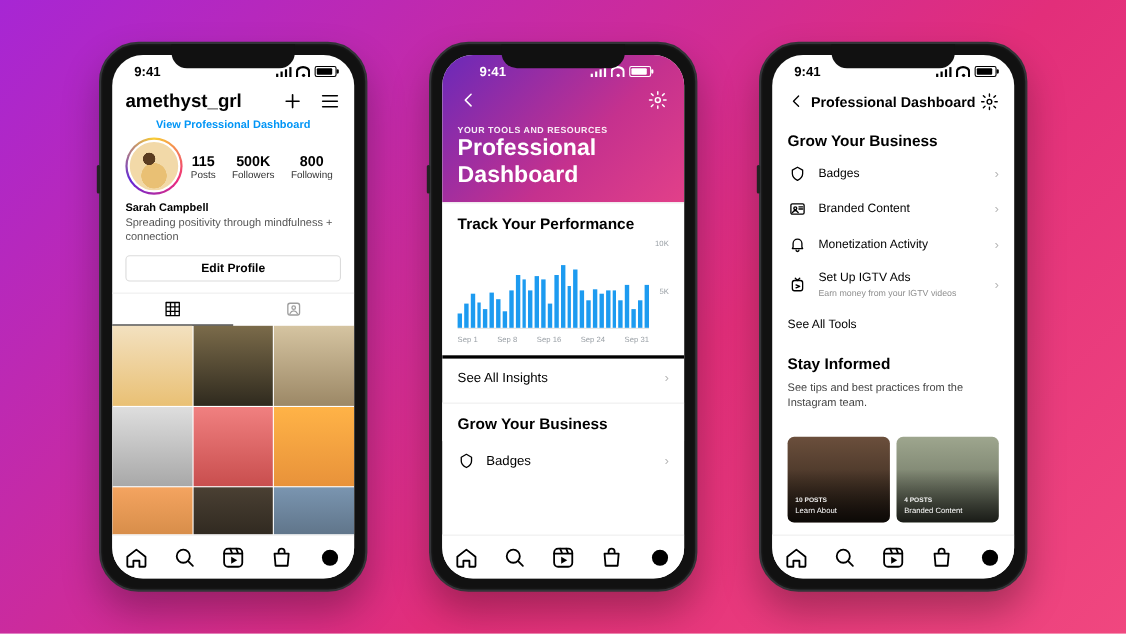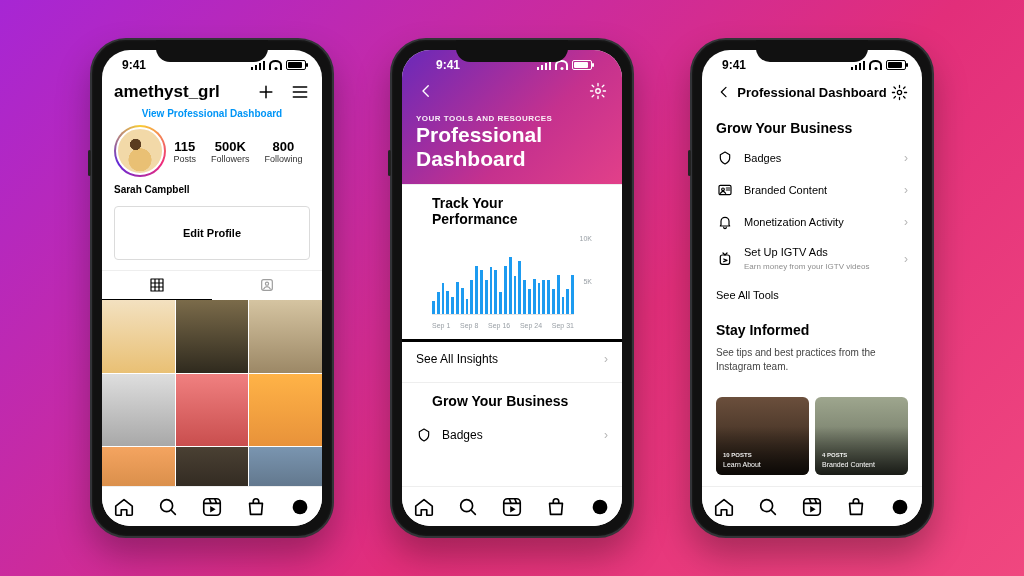--- a/index.html
+++ b/index.html
@@ -76,21 +76,21 @@
   .viewdash{color:#0095f6;font-size:10px;font-weight:600;text-align:center;margin:2px 0 6px}
   .p1-stats{display:flex;align-items:center;padding:0 12px;}
   .avatar{width:52px;height:52px;border-radius:50%;padding:2px;background:conic-gradient(#f9ce34,#ee2a7b,#6228d7,#f9ce34)}
   .avatar-inner{width:100%;height:100%;border-radius:50%;background:#e9c46a;border:2px solid #fff;background:radial-gradient(circle at 40% 35%, #5a3c20 0 14%, transparent 15%),radial-gradient(circle at 50% 70%, #e9c074 0 30%, transparent 31%),#f2d9a8;}
   .stats{flex:1;display:flex;justify-content:space-around;text-align:center}
   .stat-num{font-size:13px;font-weight:700}
   .stat-lab{font-size:9px;color:#333}
   .bio{padding:6px 12px 4px;font-size:10px;line-height:1.3}
   .bio-name{font-weight:700}
   .bio-text{color:#555}
-  .edit-btn{margin:6px 12px;border:1px solid #dbdbdb;border-radius:4px;text-align:center;font-size:11px;font-weight:600;padding:20px;cursor:pointer}
+  .edit-btn{margin:6px 12px;border:1px solid #dbdbdb;border-radius:4px;text-align:center;font-size:11px;font-weight:600;padding:5px;cursor:pointer}
   .tabbar{display:flex;border-top:1px solid #eee;margin-top:4px}
   .tabbar>div{flex:1;display:flex;justify-content:center;padding:6px;cursor:pointer}
   .tabbar>div.active{border-bottom:1.5px solid #000}
   .feed{flex:1;display:grid;grid-template-columns:repeat(3,1fr);gap:1px;overflow:hidden}
   .tile{aspect-ratio:1/1}
   .c1{background:linear-gradient(#f3e1c0,#e9c074)}
   .c2{background:linear-gradient(#7b6b4a,#2f2a1e)}
   .c3{background:linear-gradient(#d5c4a1,#9c8866)}
   .c4{background:linear-gradient(#dedede,#a8a8a8)}
   .c5{background:linear-gradient(#f08080,#c94e4e)}
@@ -100,21 +100,21 @@
   .c9{background:linear-gradient(#7a95b0,#4e5f70)}
 
   .bottomnav{height:40px;display:flex;justify-content:space-around;align-items:center;border-top:1px solid #eee;background:#fff}
   .bottomnav .icon-btn{width:22px;height:22px}
 
   
   .p2-hero{background:linear-gradient(135deg,#6a29b9,#c5318e 60%,#e24089);color:#fff;padding:0 14px 14px}
   .p2-top{display:flex;align-items:center;justify-content:space-between;height:26px;margin-top:-2px}
   .hero-eyebrow{font-size:8px;letter-spacing:.06em;font-weight:700;opacity:.92;margin-top:10px}
   .hero-title{font-size:21px;font-weight:800;line-height:1.12}
-  .card{background:#fff;border-top:1px solid #eee;padding:10px 30px}
+  .card{background:#fff;border-top:1px solid #eee;padding:10px 14px}
   .sec-title{font-size:14px;font-weight:800;margin-bottom:4px}
   .sec-body{font-size:10px;color:#444;line-height:1.35}
   .chart{position:relative;height:92px;margin-top:10px}
   .ylab{position:absolute;right:0;font-size:7px;color:#9aa0a6}
   .ylab.top{top:-2px}.ylab.mid{top:44%}
   .bars{position:absolute;left:0;right:18px;bottom:14px;top:4px;border-bottom:1px solid #e3e3e3;display:flex;align-items:flex-end;gap:2px}
   .bar{flex:1;background:#1d9bf0}
   .xticks{position:absolute;left:0;right:18px;bottom:0;display:flex;justify-content:space-between;font-size:7px;color:#9aa0a6}
   .row-link{display:flex;align-items:center;justify-content:space-between;padding:10px 14px;font-size:12px;cursor:pointer;border-top:3px solid #000000}
   .chev{color:#b6b6b6;font-size:12px}
@@ -190,20 +190,21 @@
         </div>
         <div>
           <div class="stat-num">800</div>
           <div class="stat-lab">Following</div>
         </div>
       </div>
     </div>
 
     <div class="bio">
       <div class="bio-name">Sarah Campbell</div>
+      <div class="bio-text">Spreading positivity through mindfulness + connection</div>
     </div>
 
     <div class="edit-btn">Edit Profile</div>
 
     <div class="tabbar">
       <div class="active">
         <svg viewBox="0 0 24 24" width="16" height="16">
             <path class="stroke" d="M3 3h18v18H3zM9 3v18M15 3v18M3 9h18M3 15h18"></path>
           </svg>
       </div>

